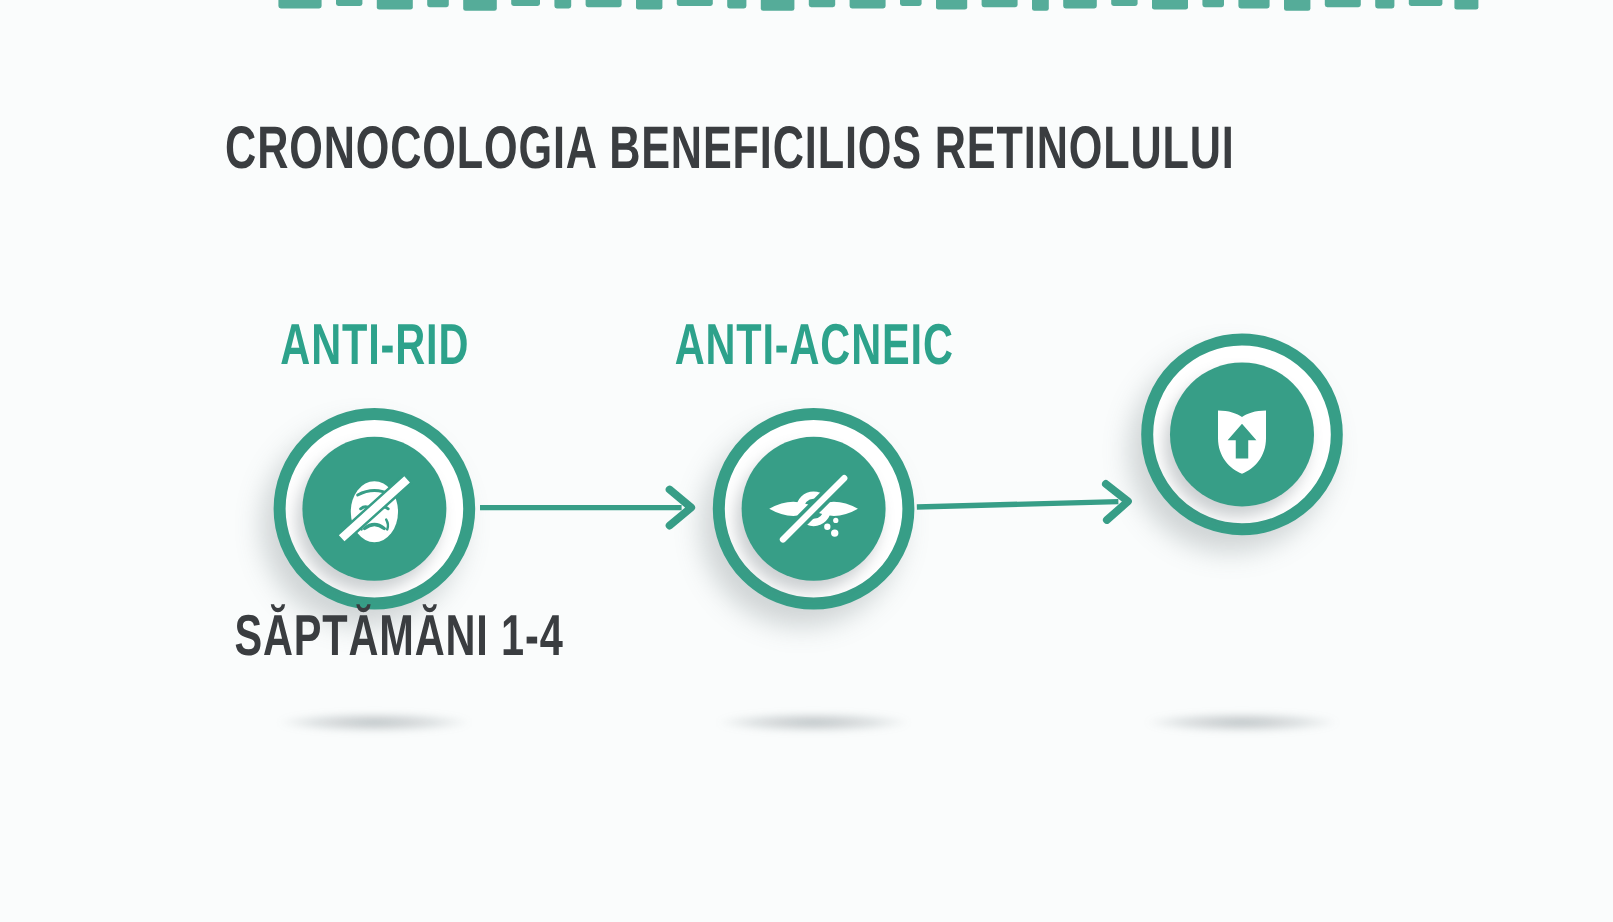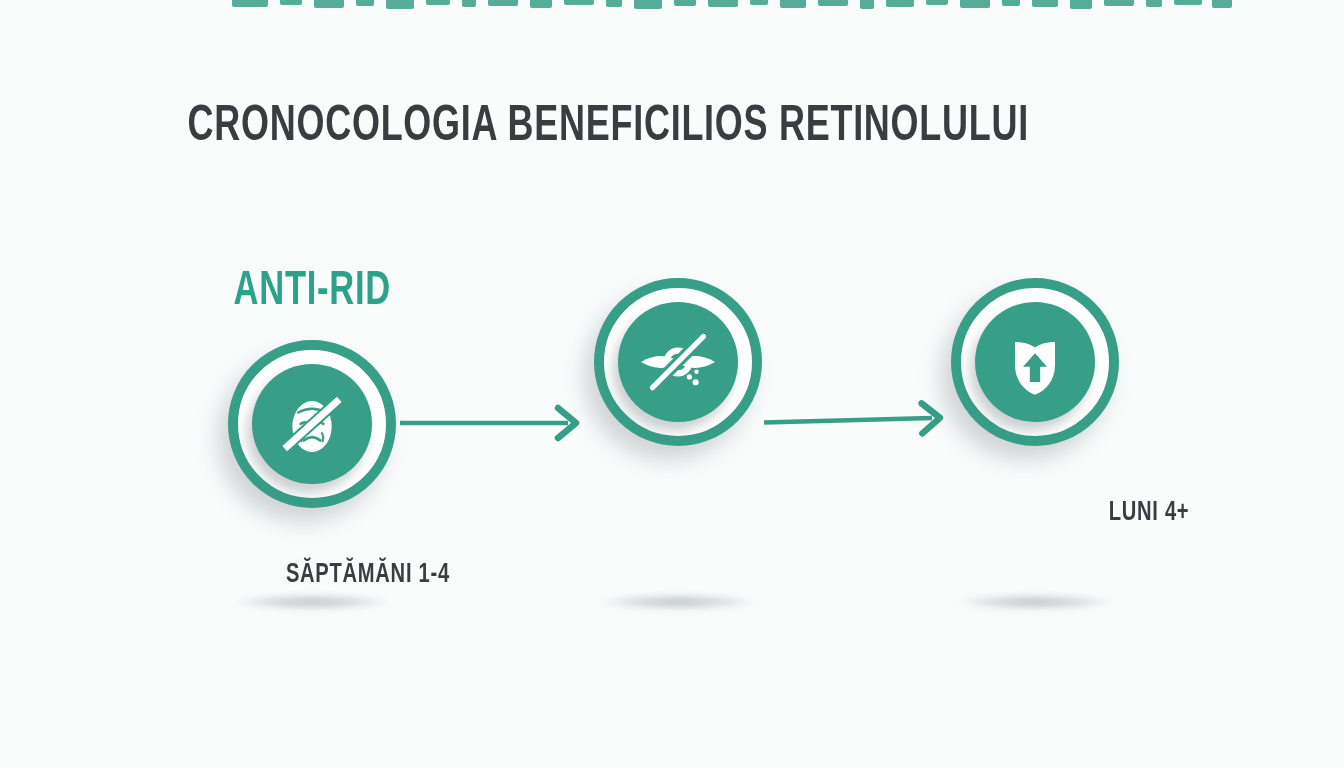--- a/index.html
+++ b/index.html
@@ -61,22 +61,22 @@
     width:120px;height:120px;margin:-60px 0 0 -60px;
     border-radius:50%;
     background:var(--accent);
     box-shadow:-5px 9px 12px rgba(96,110,116,0.32);
     display:flex;align-items:center;justify-content:center;
     color:var(--accent);
   }
   .circle-inner svg{display:block;}
 
   .stage-label{
-    display:block;margin-top:42px;height:46px;line-height:46px;
-    font-size:28px;color:var(--text);text-align:right;
+    display:block;height:46px;line-height:46px;
+    font-size:48px;color:var(--text);text-align:right;
   }
 
   .ground-shadow{
     position:absolute;top:332px;
     width:160px;height:16px;border-radius:50%;
     background:radial-gradient(ellipse at center,
       rgba(96,108,114,0.40) 0%,
       rgba(96,108,114,0.18) 45%,
       rgba(96,108,114,0) 72%);
     filter:blur(3px);
@@ -146,20 +146,21 @@
     <span class="stage-label"><span class="condensed">SĂPTĂMĂNI 1-4</span></span>
     <div class="ground-shadow"></div>
   </div>
 
   <svg class="arrow arrow-1" width="192" height="44" viewBox="0 0 192 44">
     <line x1="2" y1="22" x2="170" y2="22" stroke="currentColor" stroke-width="4.5"></line>
     <path d="M160 7 L178 22 L160 37" fill="none" stroke="currentColor" stroke-width="6.5" stroke-linecap="round" stroke-linejoin="round"></path>
   </svg>
 
   <div class="column col-2">
+    <span class="stage-heading"><span class="condensed">ANTI-ACNEIC</span></span>
     <div class="circle-outer">
       <div class="circle-inner">
         <svg width="88" height="88" viewBox="0 0 100 100">
           <path d="M8 50 Q27 39 45 46 L45 54 Q27 61 8 50 Z" fill="#ffffff"></path>
           <path d="M92 50 Q73 39 55 46 L55 54 Q73 61 92 50 Z" fill="#ffffff"></path>
           <circle cx="50" cy="50" r="13" fill="none" stroke="#ffffff" stroke-width="7"></circle>
           <line x1="24" y1="76" x2="76" y2="24" stroke="currentColor" stroke-width="13"></line>
           <line x1="21" y1="79" x2="79" y2="21" stroke="#ffffff" stroke-width="6" stroke-linecap="round"></line>
           <circle cx="63" cy="67" r="3" fill="#ffffff"></circle>
           <circle cx="71" cy="61" r="2.5" fill="#ffffff"></circle>
@@ -177,17 +178,16 @@
 
   <div class="column col-3">
     <div class="circle-outer">
       <div class="circle-inner">
         <svg width="80" height="80" viewBox="0 0 100 100">
           <path d="M25 25 C36 25 45 28 50 32 C55 28 64 25 75 25 L75 54 C75 73 63 86 50 91 C37 86 25 73 25 54 Z" fill="#ffffff"></path>
           <path d="M50 39 L65 56 L56.5 56 L56.5 75 L43.5 75 L43.5 56 L35 56 Z" fill="currentColor"></path>
         </svg>
       </div>
     </div>
-    <span class="stage-label"><span class="condensed">LUNI 4+</span></span>
     <div class="ground-shadow"></div>
   </div>
 
 </div>
 
 </body></html>

